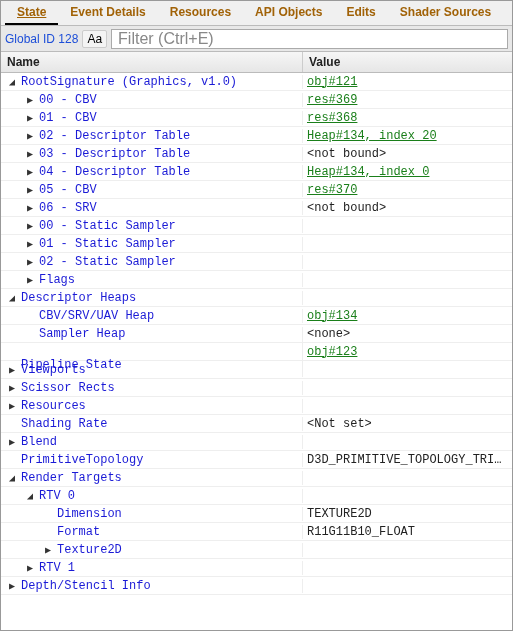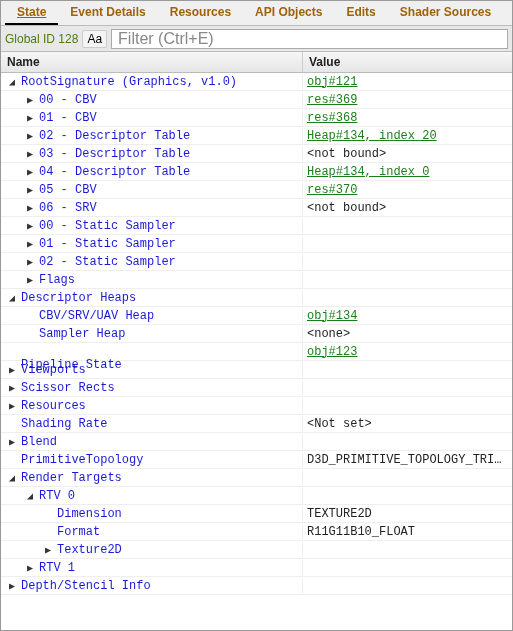--- a/index.html
+++ b/index.html
@@ -35,21 +35,21 @@
     display: flex;
     align-items: center;
     background: #e8e8e8;
     border-bottom: 1px solid #bbb;
     padding: 2px 4px;
     gap: 4px;
     height: 26px;
   }
   .global-id {
     font-size: 12px;
-    color: #4d7c0f;
+    color: #1d4ed8;
     white-space: nowrap;
   }
   .aa-btn {
     font-size: 12px;
     padding: 0 4px;
     background: #f4f4f4;
     border: 1px solid #ccc;
     border-radius: 2px;
     cursor: pointer;
     line-height: 16px;

